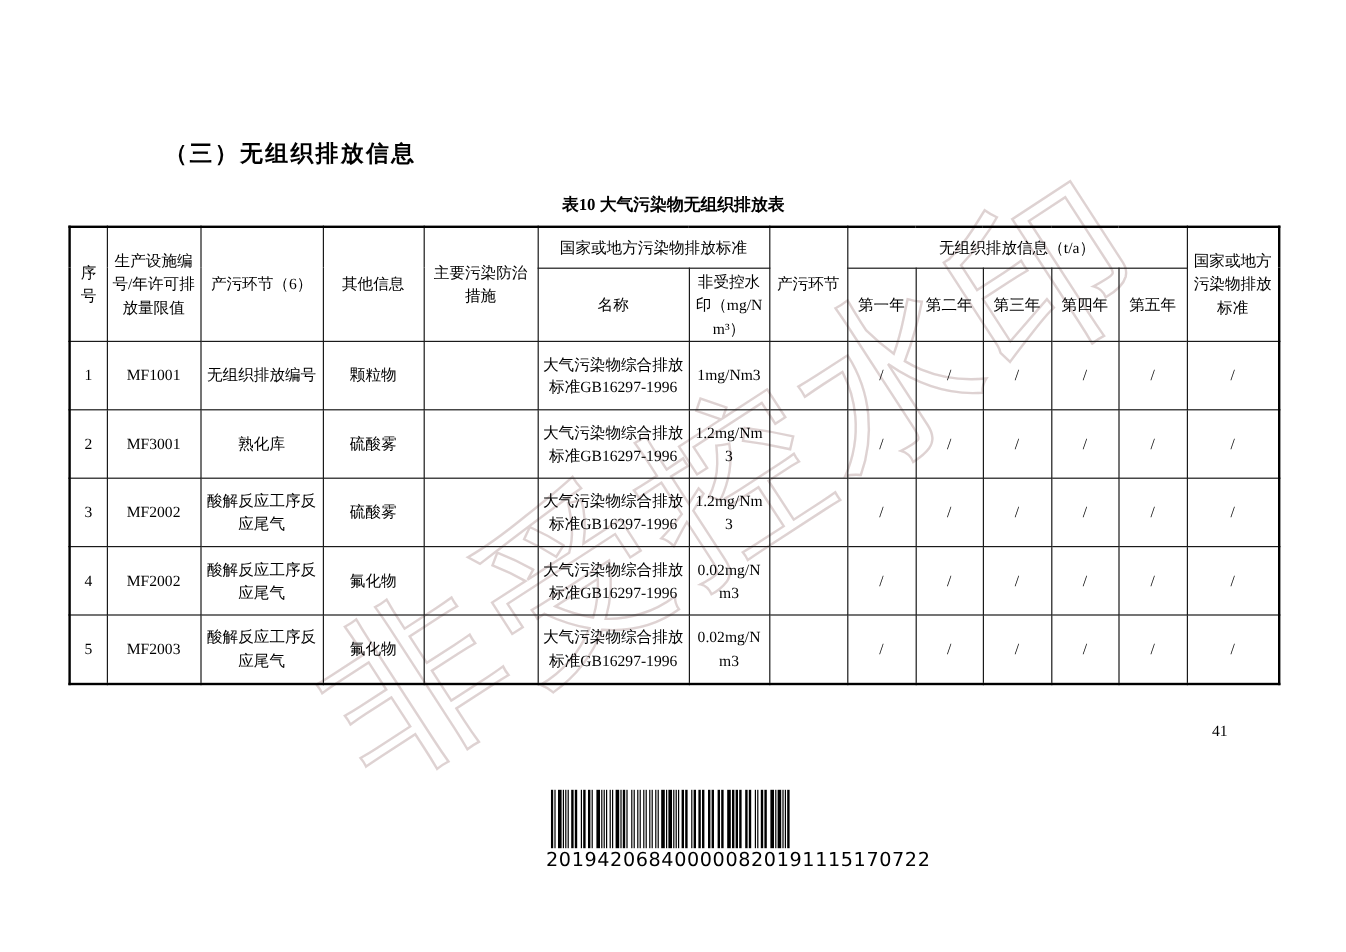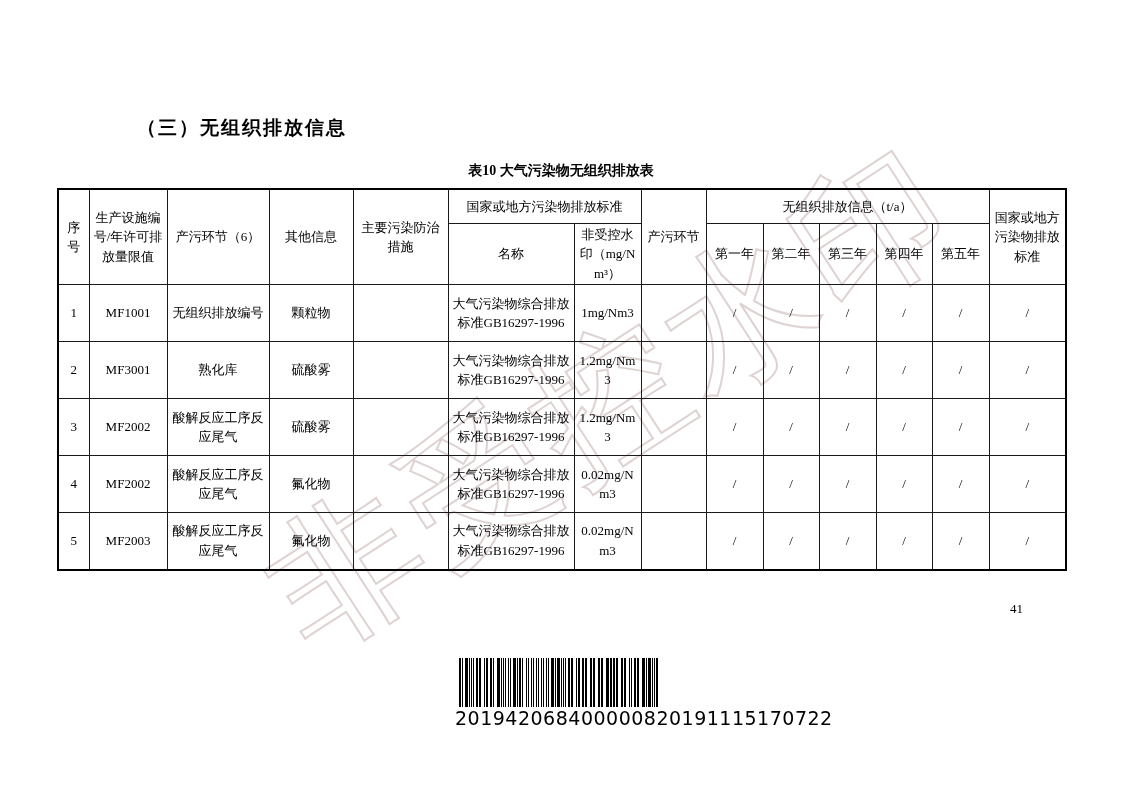--- a/index.html
+++ b/index.html
@@ -97,21 +97,21 @@
     display: inline-block;
     height: 100%;
     background: #000;
   }
   .barcode-number {
     position: absolute;
     left: 455px;
     top: 707px;
     width: 212px;
     text-align: center;
-    font-size: 19px;
+    font-size: 16px;
     letter-spacing: 0.5px;
     font-family: "DejaVu Sans", sans-serif;
     z-index: 1;
   }
 </style>
 </head>
 <body>
 
 <div class="page">
 

